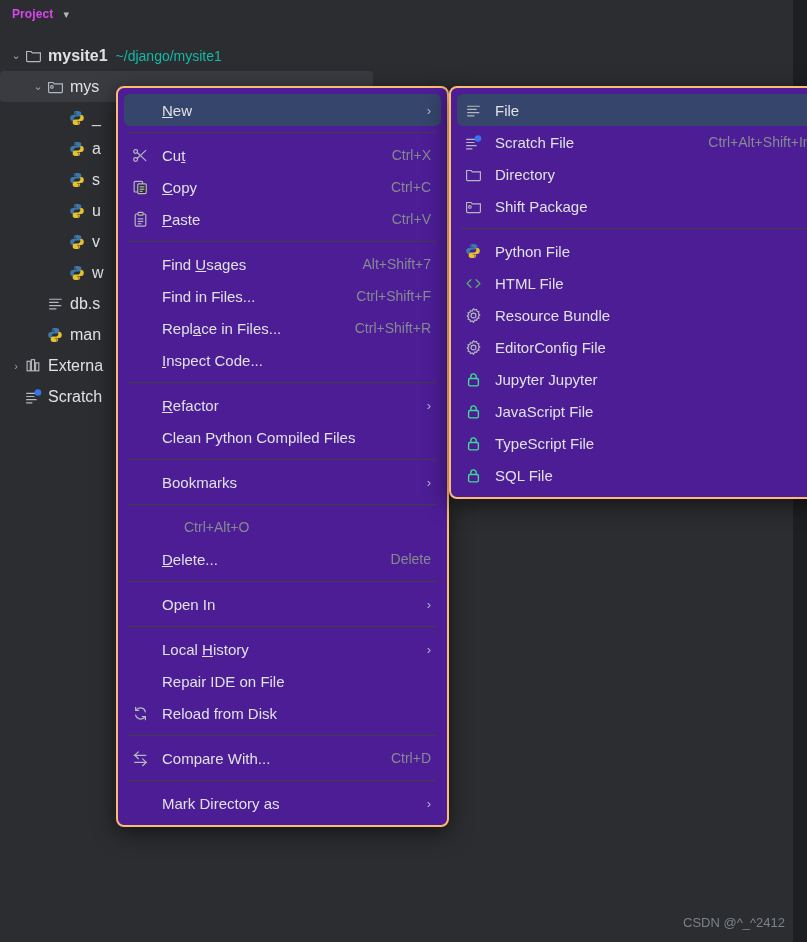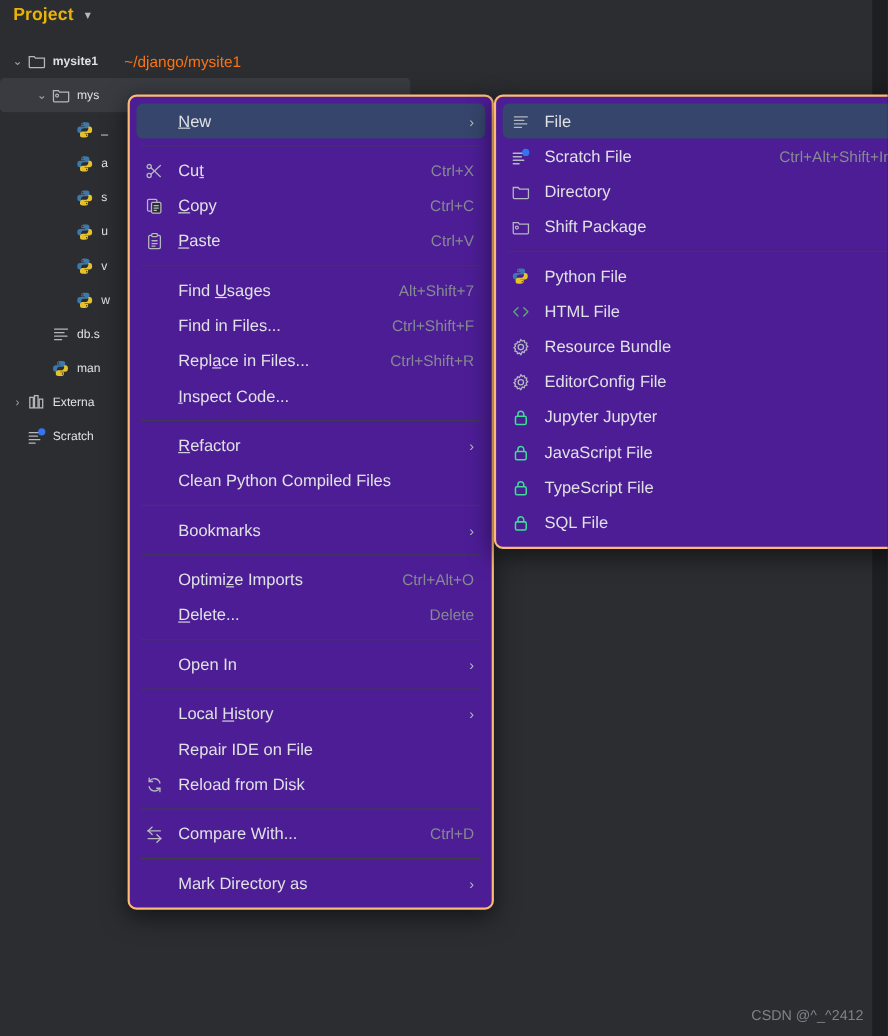--- a/index.html
+++ b/index.html
@@ -25,21 +25,21 @@
 
   
   .tool-header {
     position: absolute; top: 0; left: 0;
     width: 793px; height: 28px;
     display: flex; align-items: center;
     padding-left: 12px;
     box-sizing: border-box;
   }
   .tool-title {
-    font-size: 16px; font-weight: bold; color: #eab308;
+    font-size: 12px; font-weight: bold; color: #d946ef;
     letter-spacing: .1px;
   }
   .chev-small {
     margin-left: 10px; color: #b4b8bf;
     font-size: 11px; line-height: 1;
   }
 
   
   .tree {
     position: absolute; top: 40px; left: 0;
@@ -55,23 +55,23 @@
   }
   .trow.sel { background: #393b40; border-radius: 4px; margin-right: 420px;}
   .twist {
     width: 16px; text-align: center;
     color: #9da0a8; font-size: 11px;
     flex: 0 0 auto;
   }
   .twist.empty { visibility: hidden; }
   .tree-icon { flex: 0 0 auto; width: 18px; height: 18px; margin-right: 6px;
                display:inline-flex; align-items:center; justify-content:center;}
-  .tname { font-size: 11px; }
+  .tname { font-size: 16px; }
   .tname.bold { font-weight: bold; }
-  .tpath { color: #f97316; font-size: 14px; margin-left: 24px; }
+  .tpath { color: #14b8a6; font-size: 14px; margin-left: 8px; }
 
   
   .menu {
     position: absolute;
     background: #4c1d95;
     border: 2px solid #fdba74;
     border-radius: 8px;
     box-shadow: 0 6px 22px rgba(0,0,0,.55);
     padding: 6px 0;
     box-sizing: border-box;
@@ -340,21 +340,20 @@
       </div>
       <div class="msep"></div>
       <div class="mi">
         <span class="micon"></span>
         <span class="mlabel">Bookmarks</span>
         <span class="marrow">›</span>
       </div>
       <div class="msep"></div>
       <div class="mi">
         <span class="micon"></span>
-        <span class="mlabel">Optimi<u>z</u>e Imports</span>
         <span class="mshort">Ctrl+Alt+O</span>
       </div>
       <div class="mi">
         <span class="micon"></span>
         <span class="mlabel"><u>D</u>elete...</span>
         <span class="mshort">Delete</span>
       </div>
       <div class="msep"></div>
       <div class="mi">
         <span class="micon"></span>

